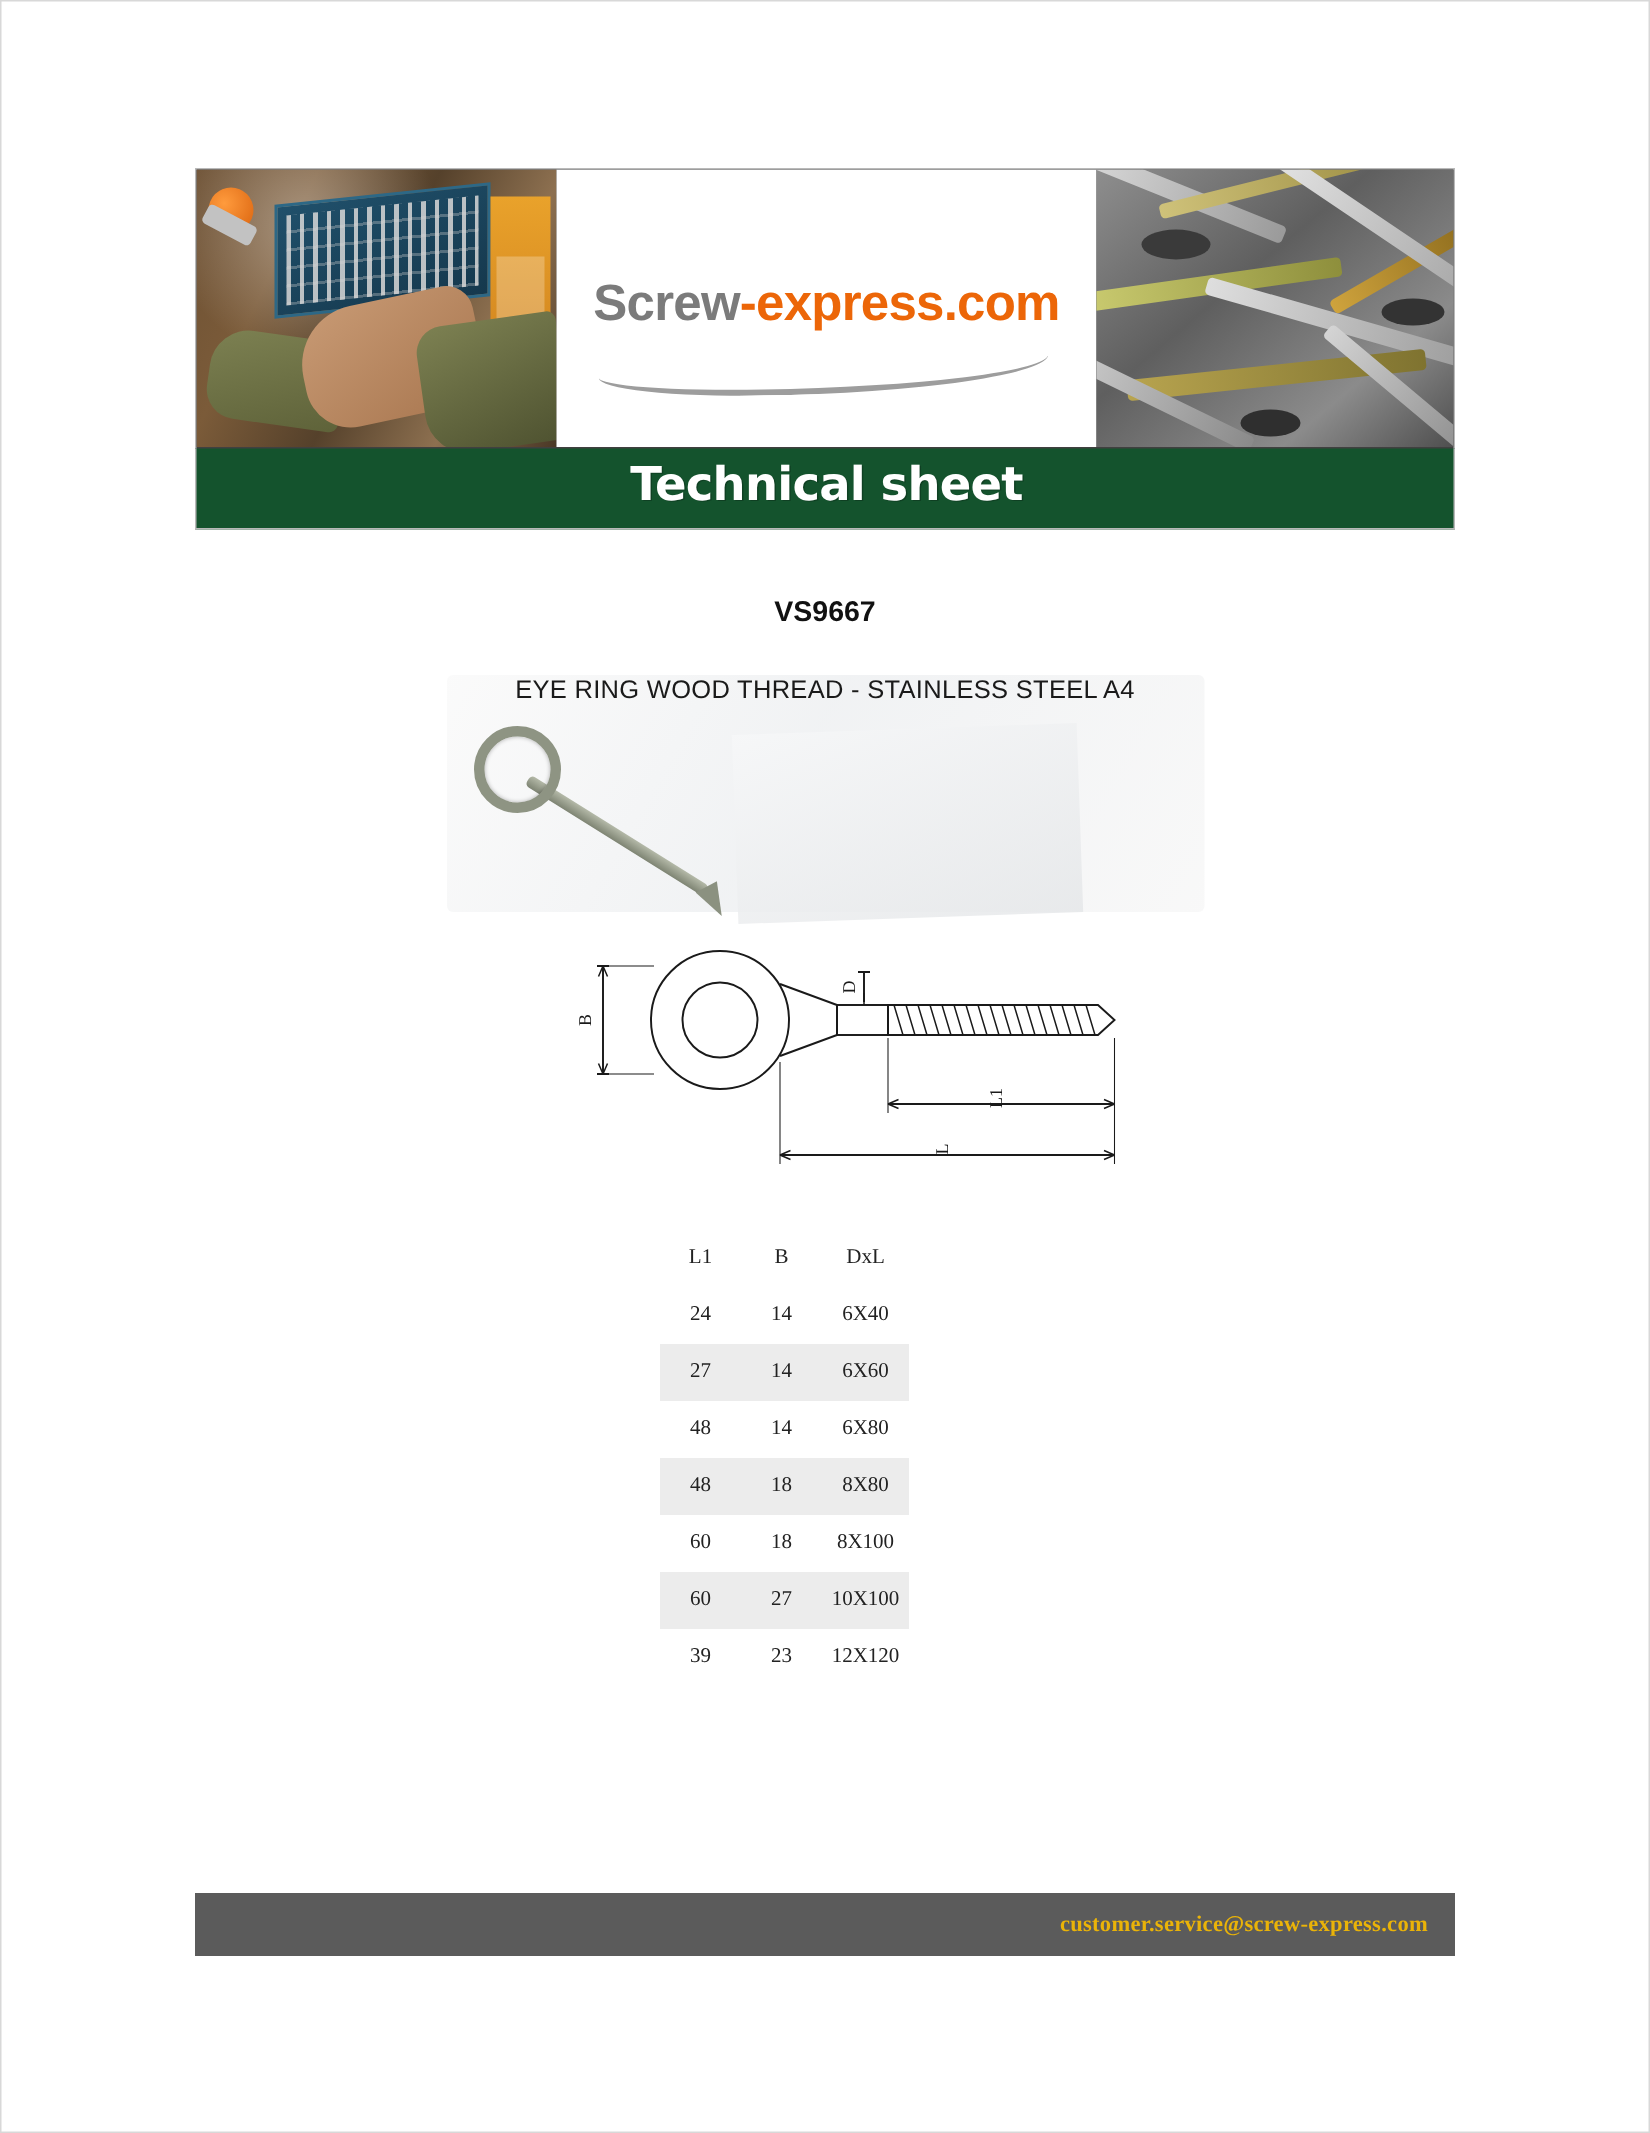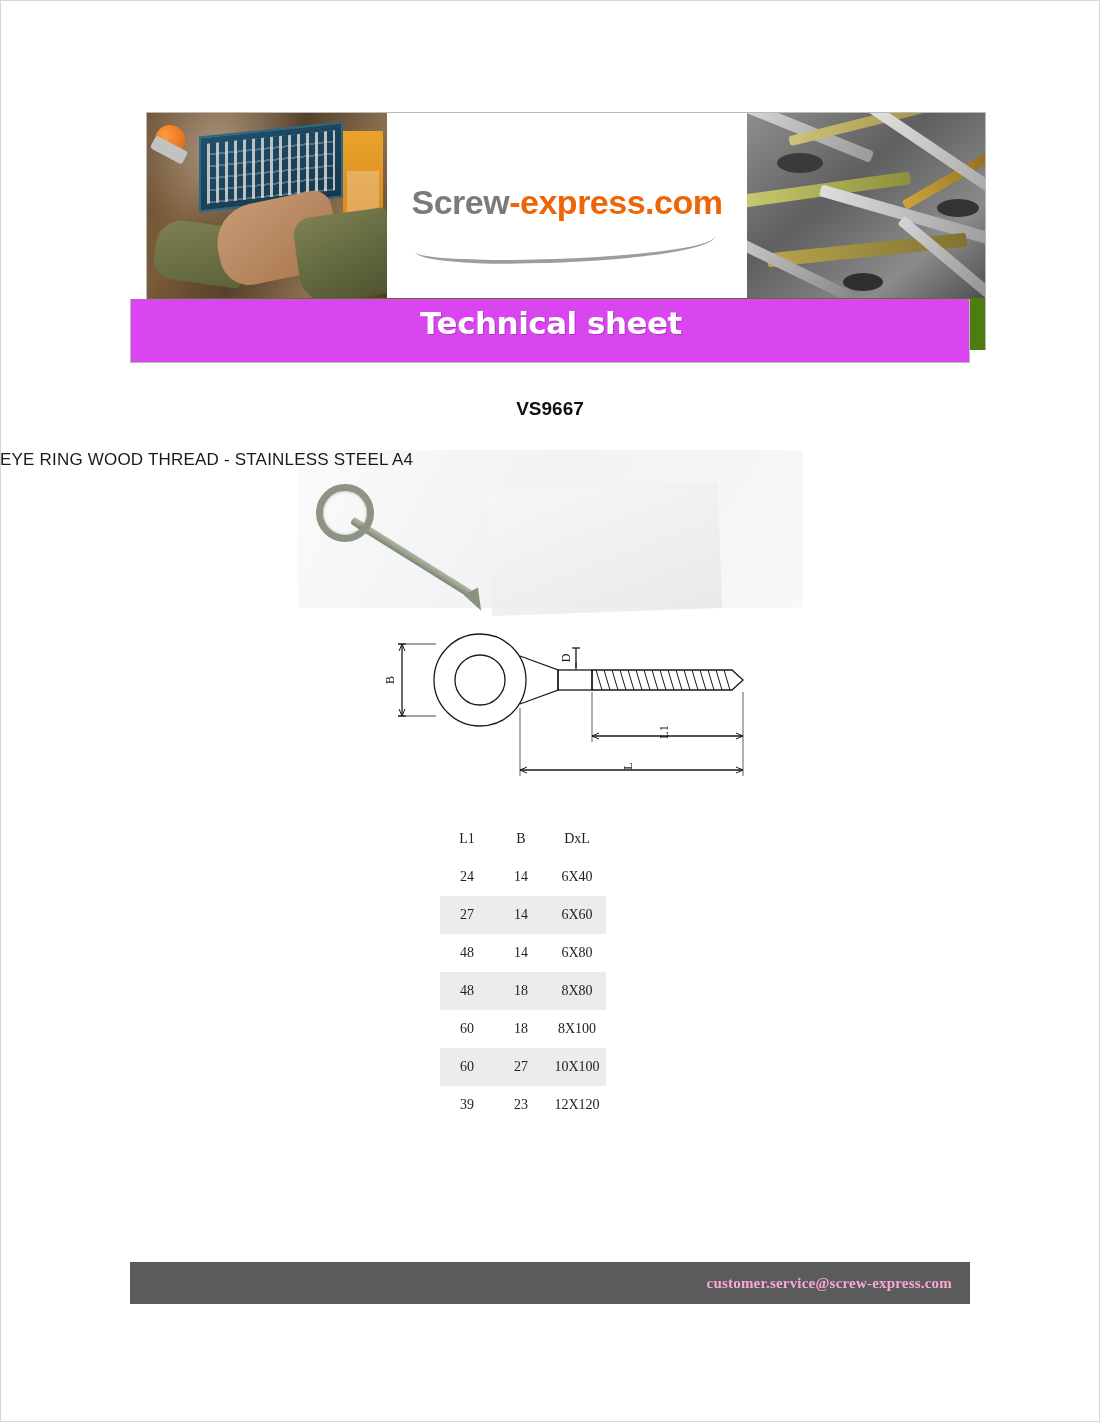--- a/index.html
+++ b/index.html
@@ -35,22 +35,21 @@
   }
   .header-top {
     position: relative;
     width: 840px;
     height: 238px;
     overflow: hidden;
     border-left: 1px solid #b9b9b9;
     border-top: 1px solid #b9b9b9;
     border-right: 1px solid #b9b9b9;
     box-sizing: border-box;
-    background: #4d7c0f;
-    margin-left: 16px;
+    background: #404040;
   }
   
   .photo-left {
     position: absolute;
     left: 0; top: 0;
     width: 240px; height: 185px;
     background:
       radial-gradient(circle at 30% 20%, rgba(255,255,255,.35), rgba(0,0,0,0) 40%),
       linear-gradient(115deg, #6d5134 0%, #7b5b39 25%, #55412b 50%, #8d7050 75%, #4a3826 100%);
       overflow: hidden;
@@ -187,22 +186,22 @@
   .scr.dark1 { left:30px; top:40px; width:46px; height:20px; background:#3a3a3a; border-radius:50%; }
   .scr.dark2 { left:190px; top:86px; width:42px; height:18px; background:#333; border-radius:50%; }
   .scr.dark3 { left:96px; top:160px; width:40px; height:18px; background:#2f2f2f; border-radius:50%; }
 
   
   .banner {
     position: absolute;
     left: 0;
     top: 187px;
     width: 840px;
-    height: 64px;
-    background: #d946ef;
+    height: 54px;
+    background: #14532d;
     box-sizing: border-box;
     border-left: 1px solid #b9b9b9;
     border-right: 1px solid #b9b9b9;
     border-bottom: 1px solid #b9b9b9;
   }
   .banner-title {
     position: absolute;
     left: 0; top: 0;
     width: 840px;
     line-height: 48px;
@@ -222,20 +221,21 @@
     width: 1100px;
     text-align: center;
     font-size: 19px;
     font-weight: bold;
     color: #111111;
   }
   .product-title {
     position: absolute;
     left: 0; top: 450px;
     width: 1100px;
+    text-align: center;
     font-size: 17px;
     color: #1a1a1a;
     letter-spacing: .2px;
   }
 
   
   .product-photo {
     position: absolute;
     left: 290px;
     top: 442px;
@@ -334,21 +334,21 @@
     top: 1262px;
     width: 840px;
     height: 42px;
     background: #5b5b5b;
   }
   .footer-mail {
     position: absolute;
     right: 18px;
     top: 0;
     line-height: 42px;
-    color: #f9a8d4;
+    color: #eab308;
     font-size: 15px;
     font-family: "Liberation Serif", serif;
     font-weight: bold;
     letter-spacing: .2px;
     text-align: center;
   }
 </style>
 </head>
 <body>
 

